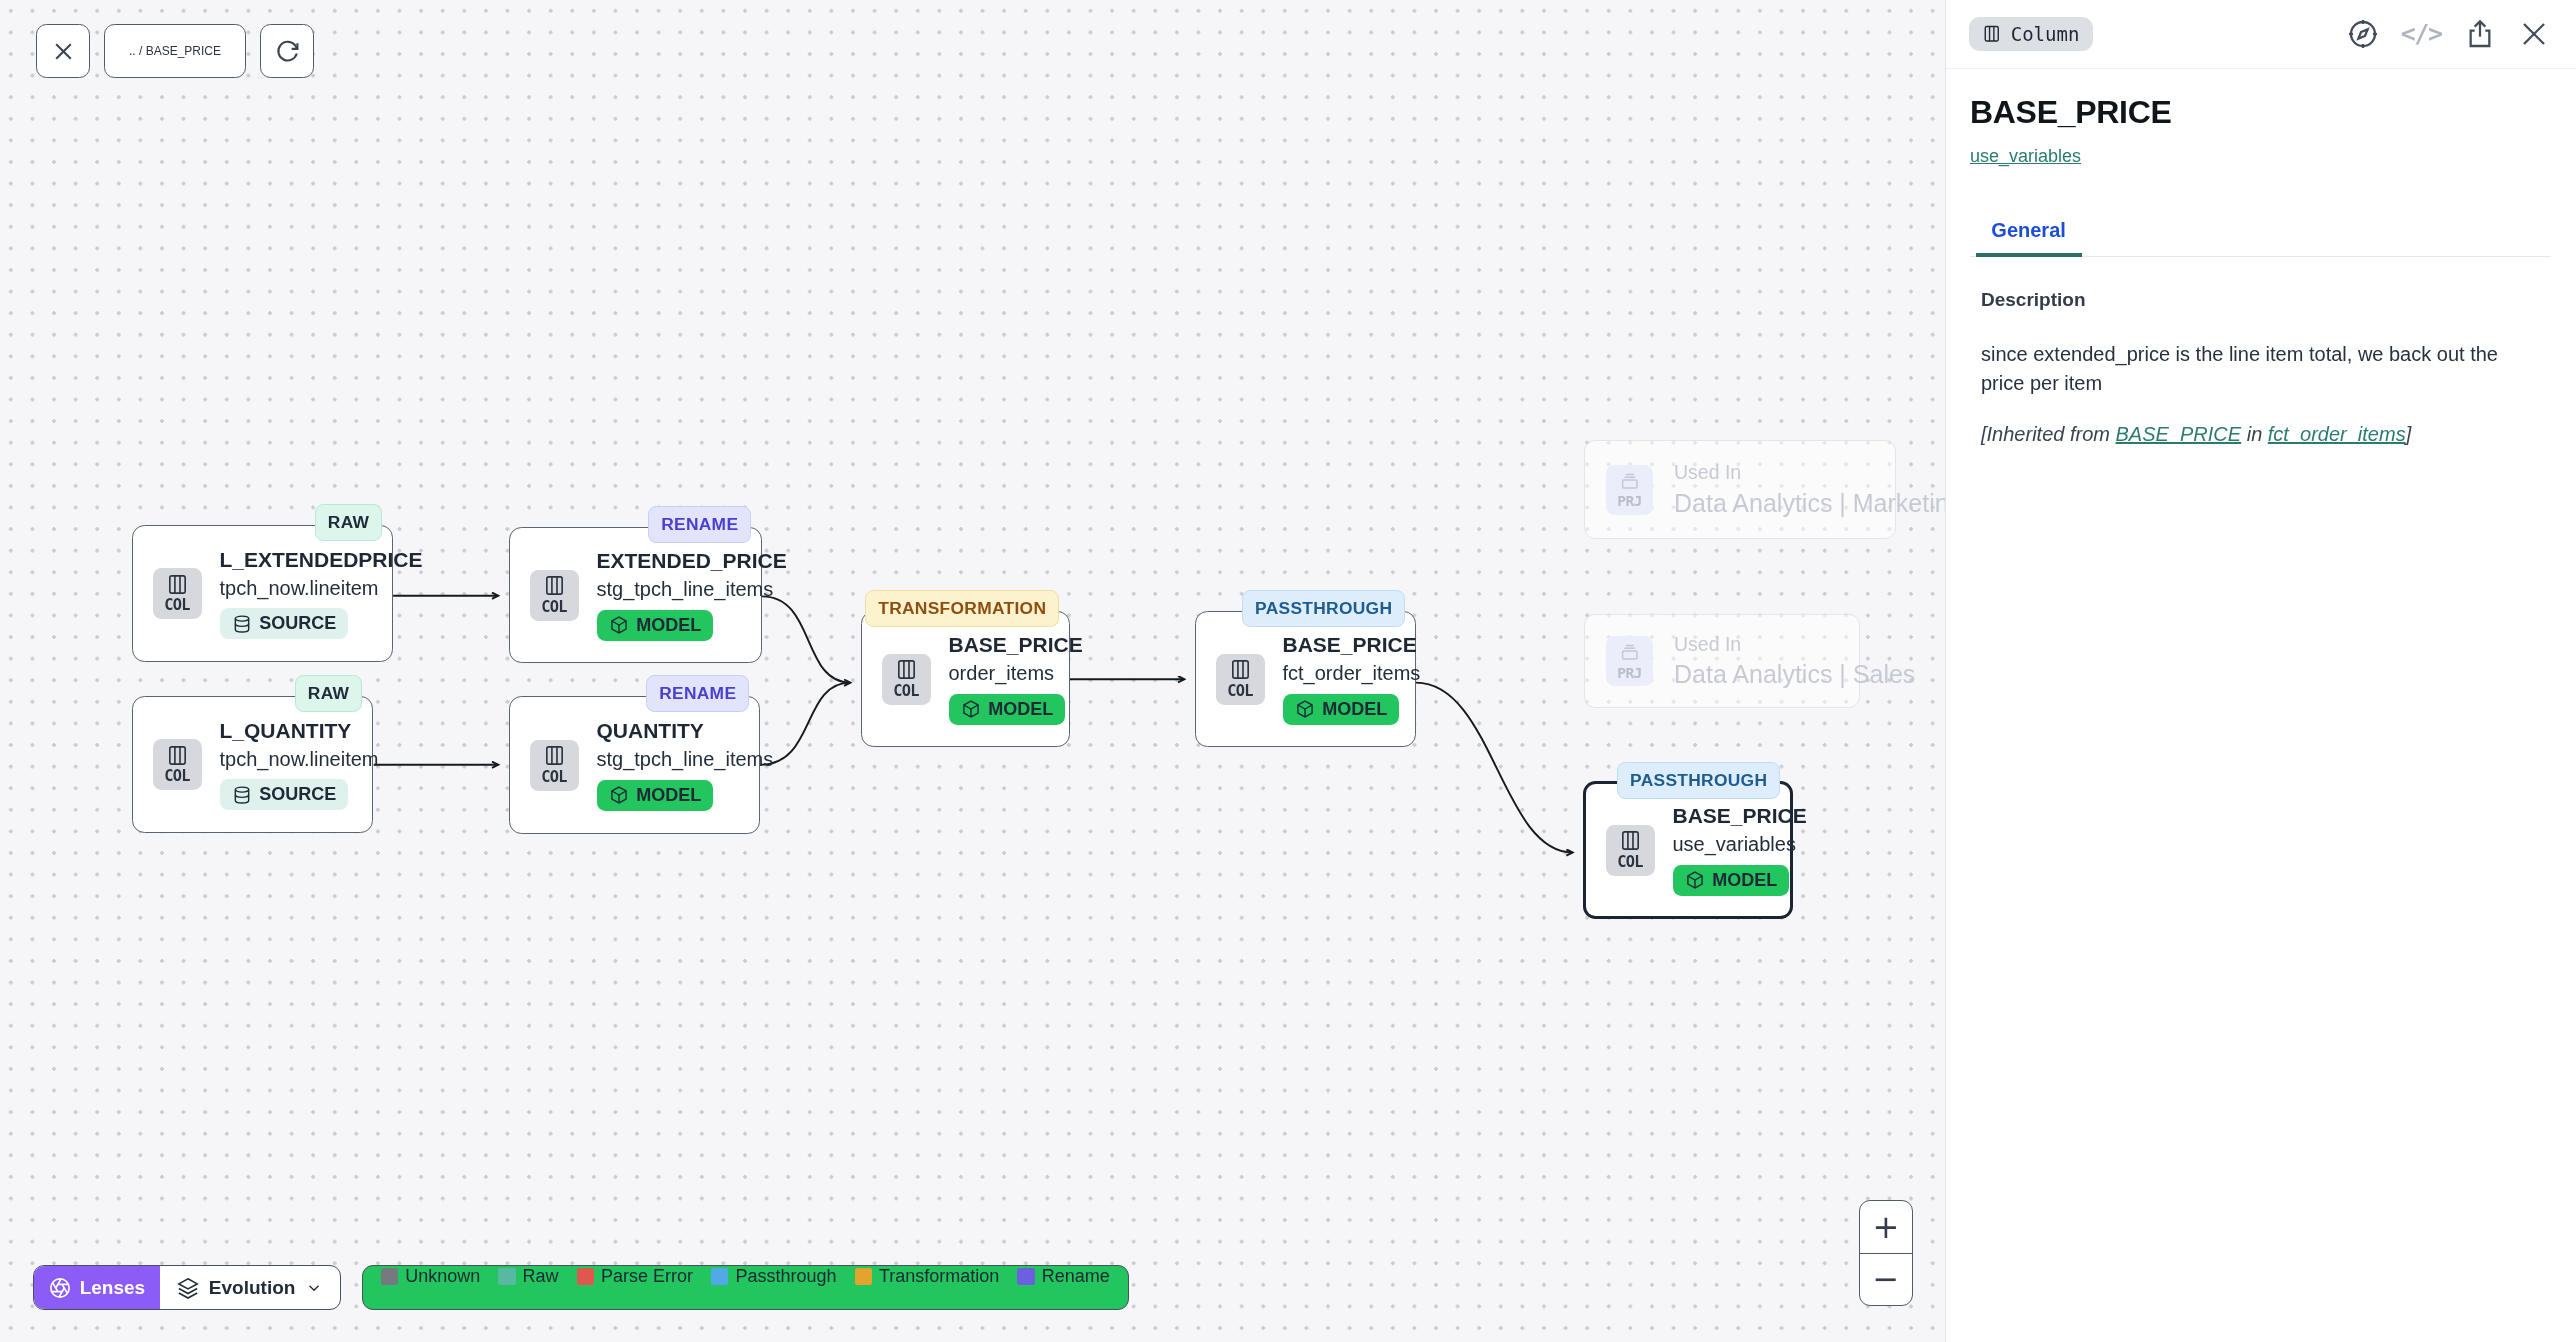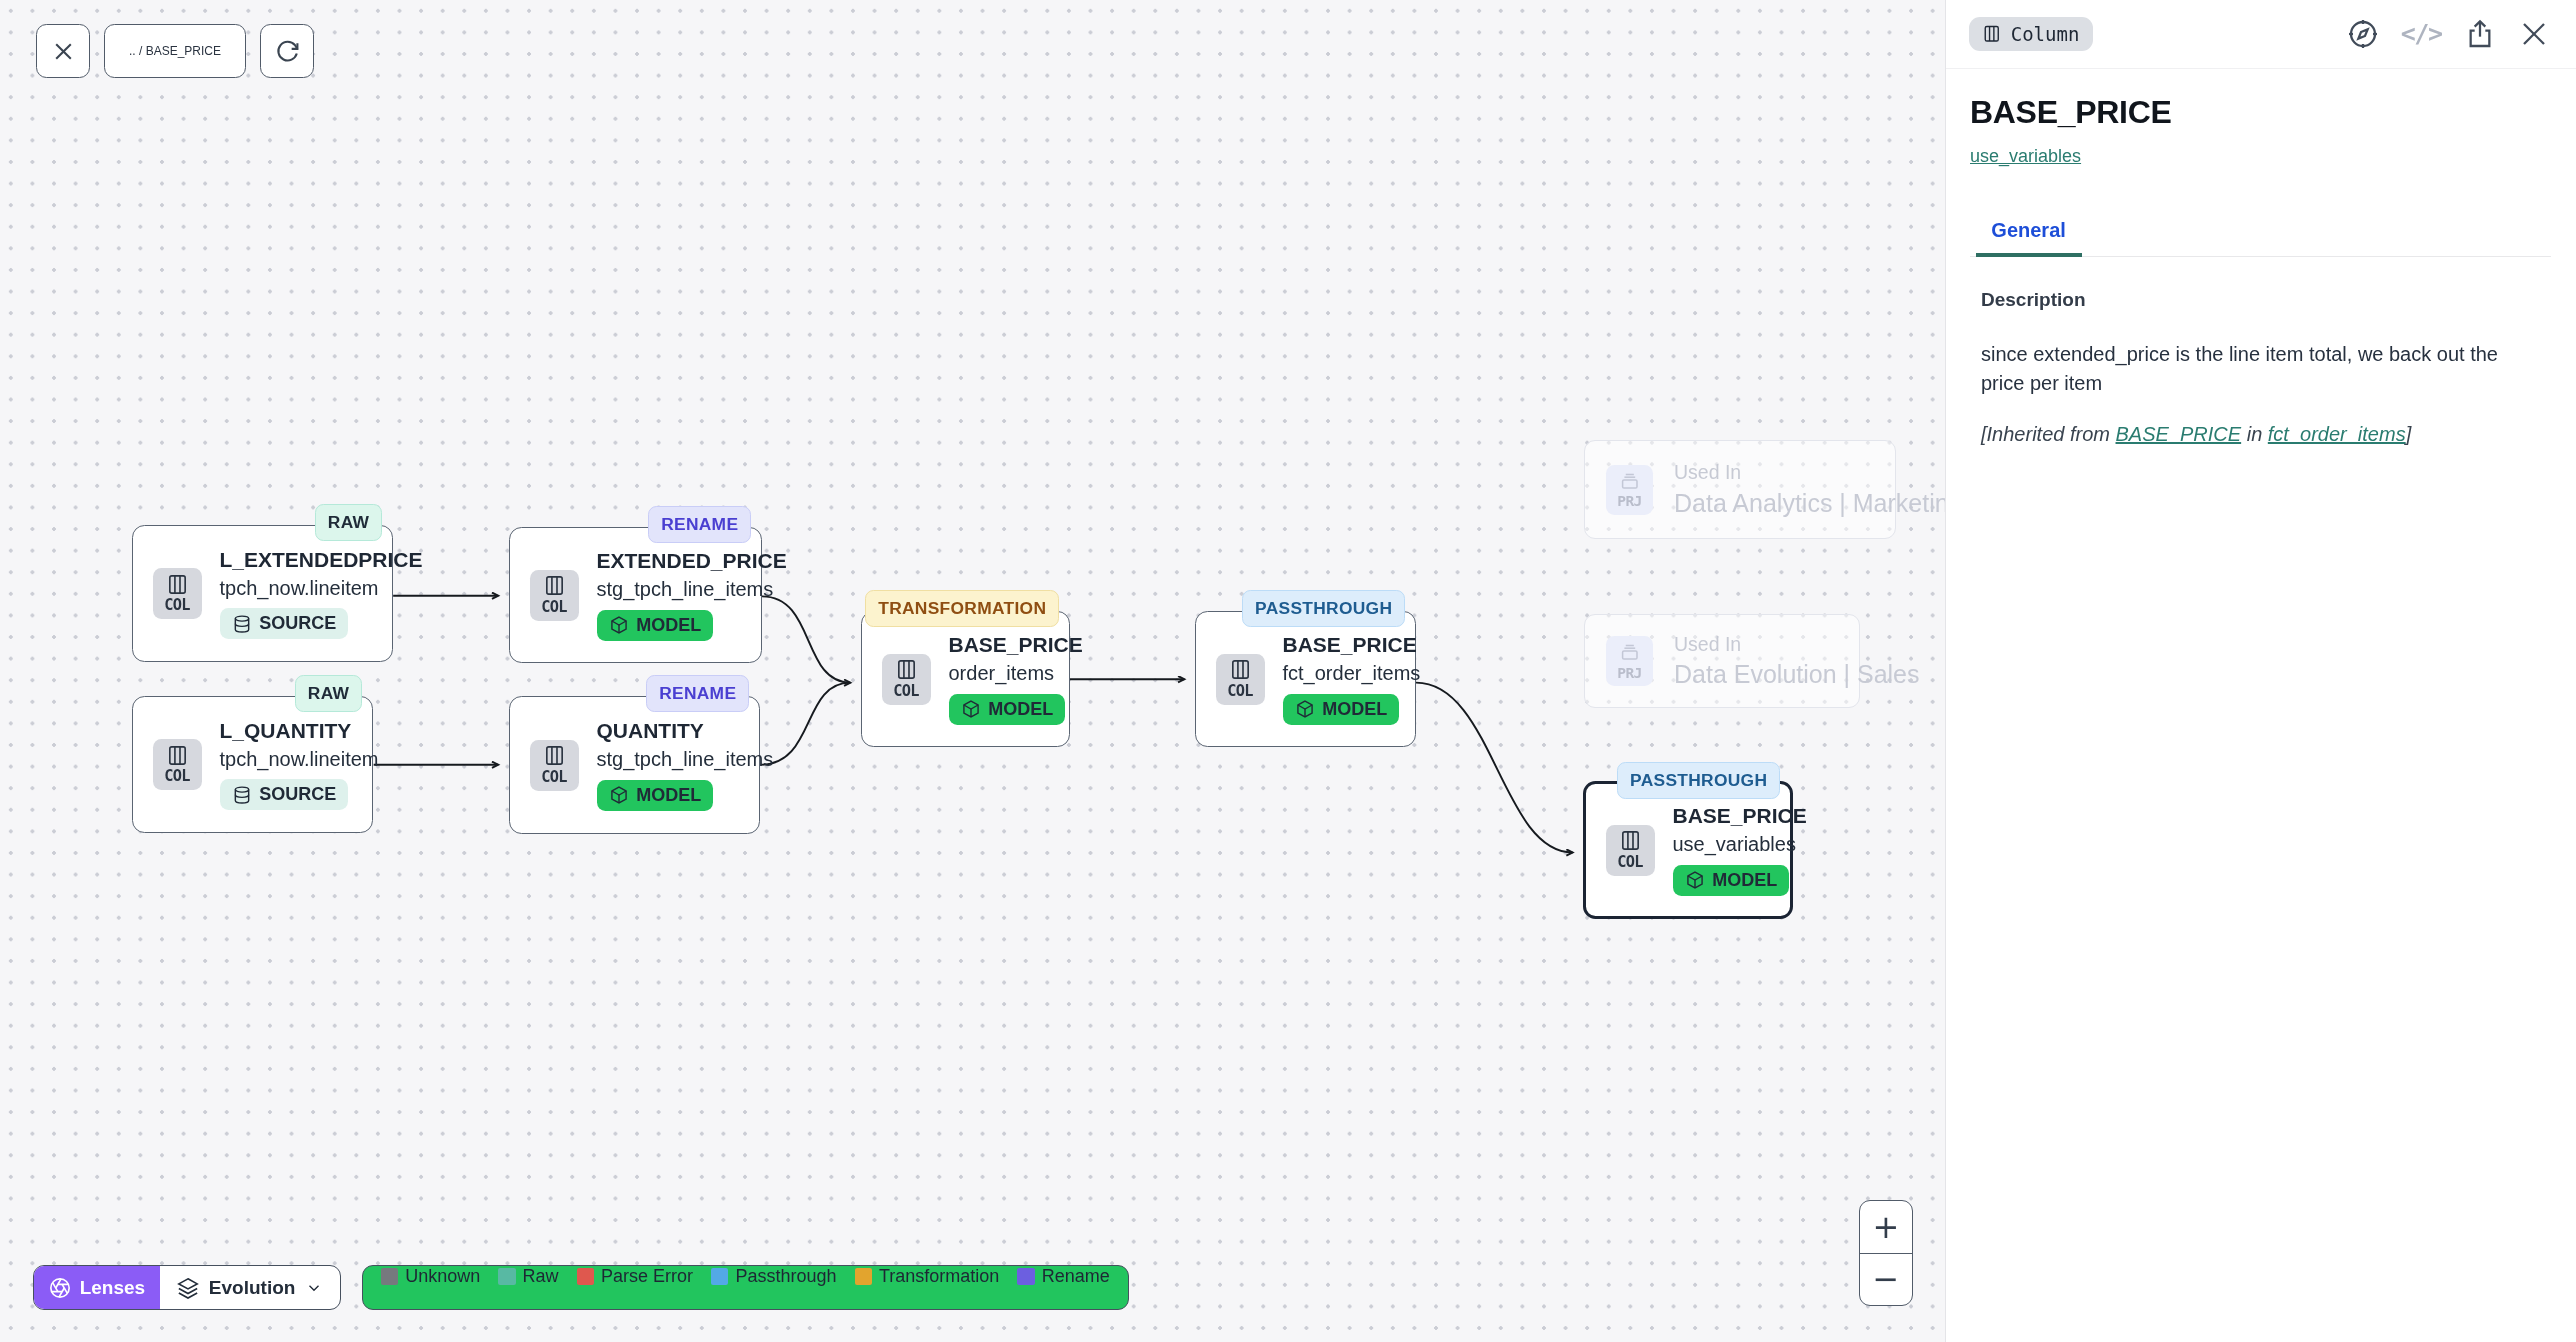--- a/index.html
+++ b/index.html
@@ -298,21 +298,21 @@
         <span class="gentity">
           <svg viewBox="0 0 24 24">
             <rect x="4" y="11" width="16" height="9" rx="1.5"></rect>
             <line x1="6" y1="8" x2="18" y2="8"></line>
             <line x1="7.5" y1="5" x2="16.5" y2="5"></line>
           </svg>
           <span class="gelabel">PRJ</span>
         </span>
         <span class="gcol">
           <span class="glabel">Used In</span>
-          <span class="gtitle">Data Evolution | Sales</span>
+          <span class="gtitle">Data Analytics | Sales</span>
         </span>
       </div>
     </div>
 
   <div class="toolbar">
     <div class="tbtn sq">
       <svg viewBox="0 0 24 24">
           <line x1="5" y1="5" x2="19" y2="19"></line>
           <line x1="19" y1="5" x2="5" y2="19"></line>
         </svg>

